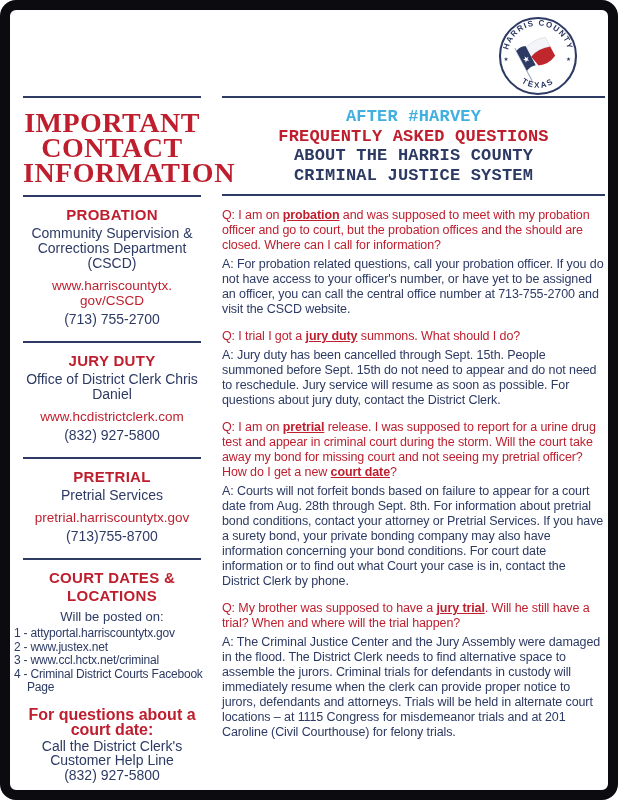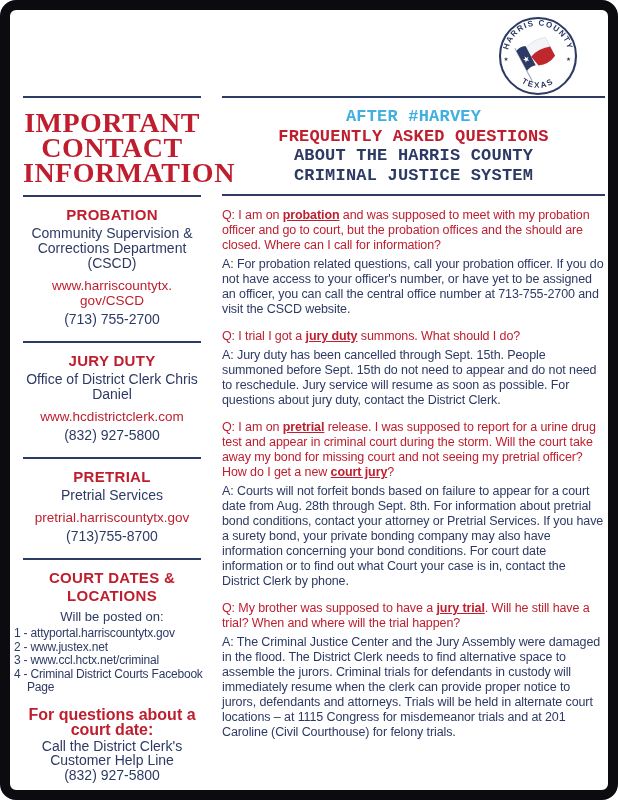--- a/index.html
+++ b/index.html
@@ -159,21 +159,21 @@
       <p class="q"><span>Q: I am on </span><span class="em">probation</span><span> and was supposed to meet with my probation officer and go to court, but the probation offices and the should are closed.  Where can I call for information?</span></p>
       <p class="a">A:  For probation related questions, call your probation officer.  If you do not have access to your officer's number, or have yet to be assigned an officer, you can call the central office number at 713-755-2700 and visit the CSCD website.</p>
     </div>
 
     <div class="qa">
       <p class="q"><span>Q: I trial I got a </span><span class="em">jury duty</span><span> summons.  What should I do?</span></p>
       <p class="a">A:  Jury duty has been cancelled through Sept. 15th. People summoned before Sept. 15th do not need to appear and do not need to reschedule. Jury service will resume as soon as possible.  For questions about jury duty, contact the District Clerk.</p>
     </div>
 
     <div class="qa">
-      <p class="q"><span>Q: I am on </span><span class="em">pretrial</span><span> release. I was supposed to report for a urine drug test and appear in criminal court during the storm.  Will the court take away my bond for missing court and not seeing my pretrial officer?  How do I get a new </span><span class="em">court jury</span><span>?</span></p>
+      <p class="q"><span>Q: I am on </span><span class="em">pretrial</span><span> release. I was supposed to report for a urine drug test and appear in criminal court during the storm.  Will the court take away my bond for missing court and not seeing my pretrial officer?  How do I get a new </span><span class="em">court date</span><span>?</span></p>
       <p class="a">A: Courts will not forfeit bonds based on failure to appear for a court date from Aug. 28th through Sept. 8th. For information about pretrial bond conditions, contact your attorney or Pretrial Services.  If you have a surety bond, your private bonding company may also have information concerning your bond conditions.  For court date information or to find out what Court your case is in, contact the District Clerk by phone.</p>
     </div>
 
     <div class="qa">
       <p class="q"><span>Q: My brother was supposed to have a </span><span class="em">jury trial</span><span>.  Will he still have a trial?  When and where will the trial happen?</span></p>
       <p class="a">A: The Criminal Justice Center and the Jury Assembly were damaged in the flood.  The District Clerk needs to find alternative space to assemble the jurors.  Criminal trials for defendants in custody will immediately resume when the clerk can provide proper notice to jurors, defendants and attorneys.  Trials will be held in alternate court locations – at 1115 Congress for misdemeanor trials and at 201 Caroline (Civil Courthouse) for felony trials.</p>
     </div>
 
   </div>
 </main>

